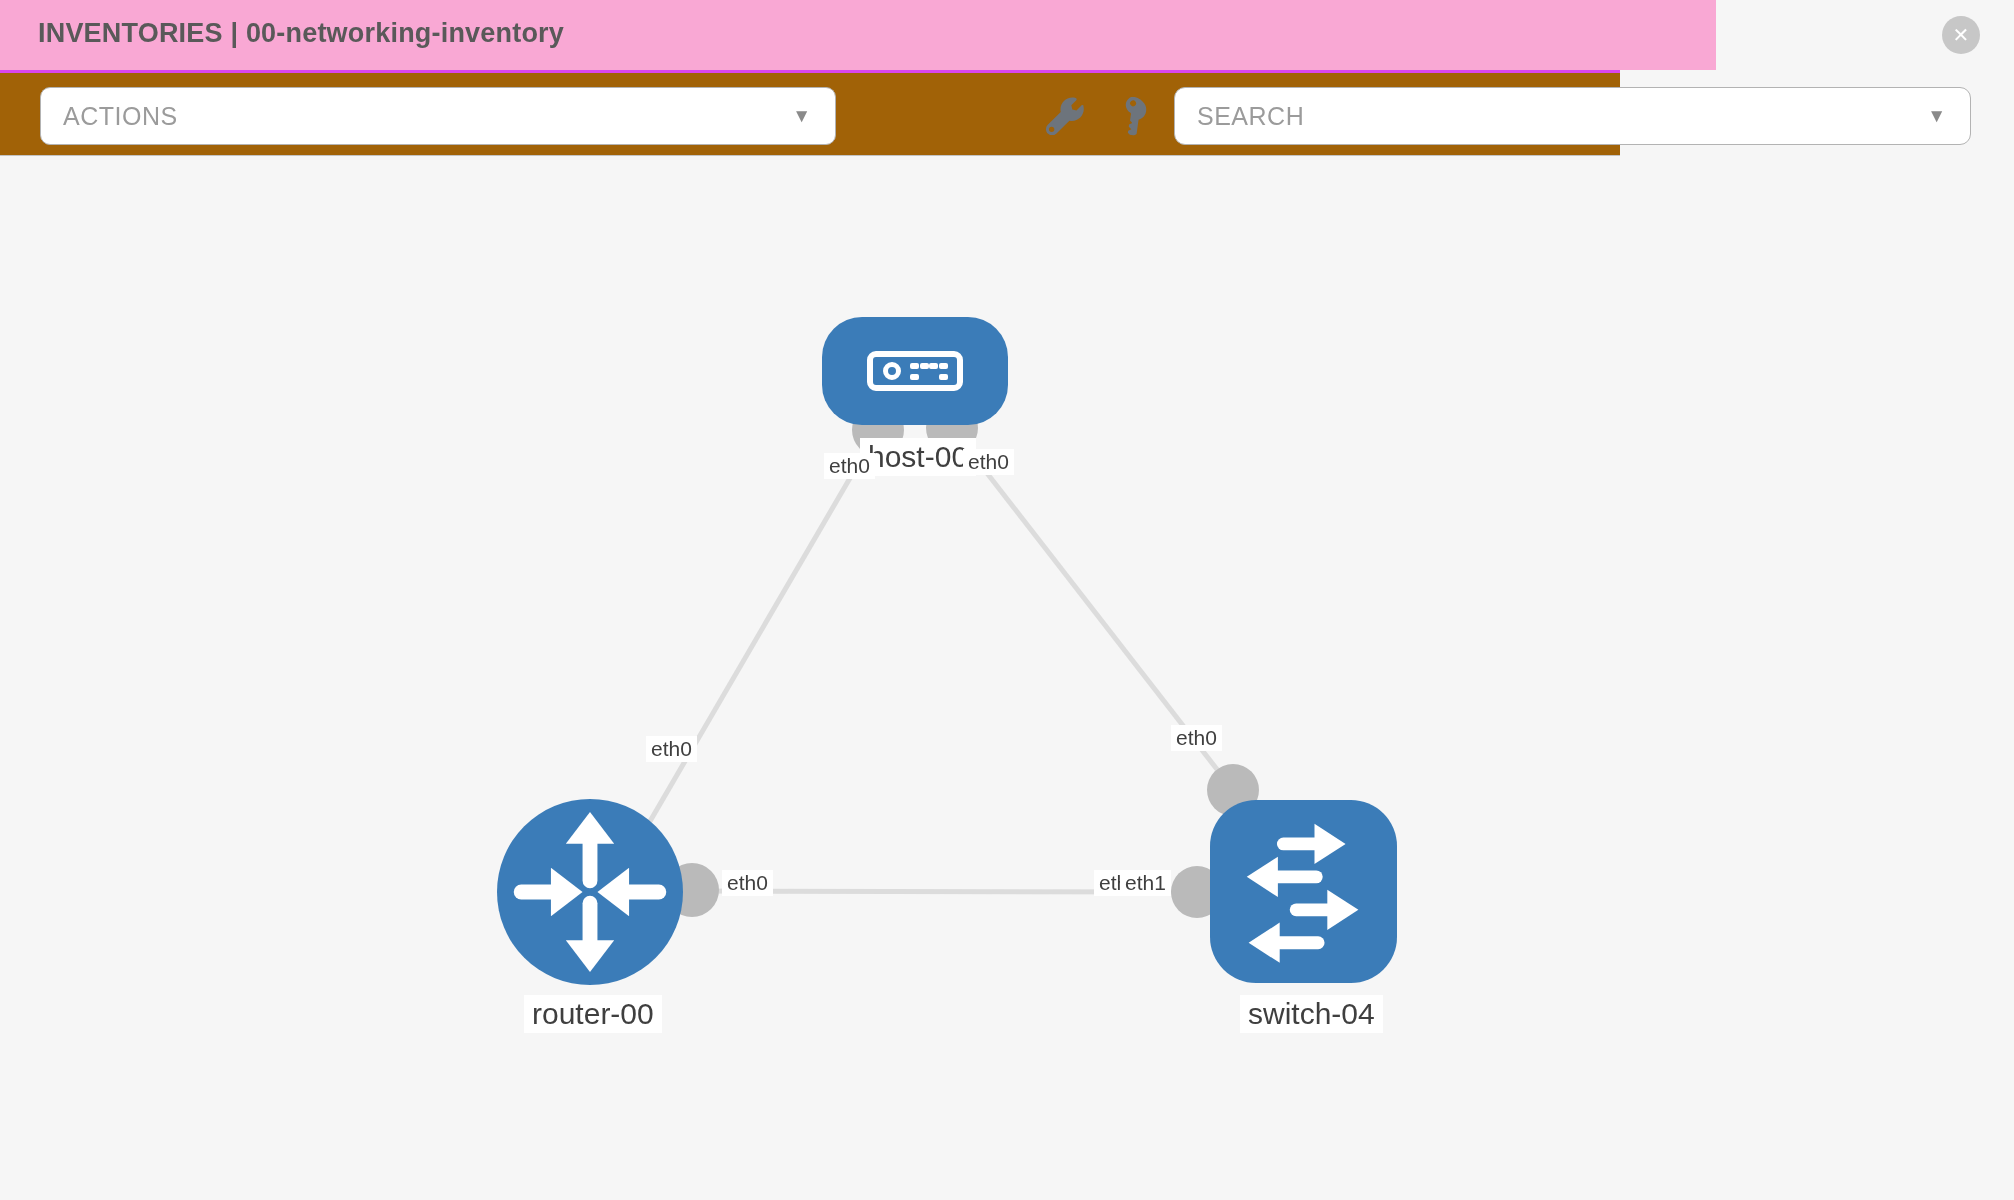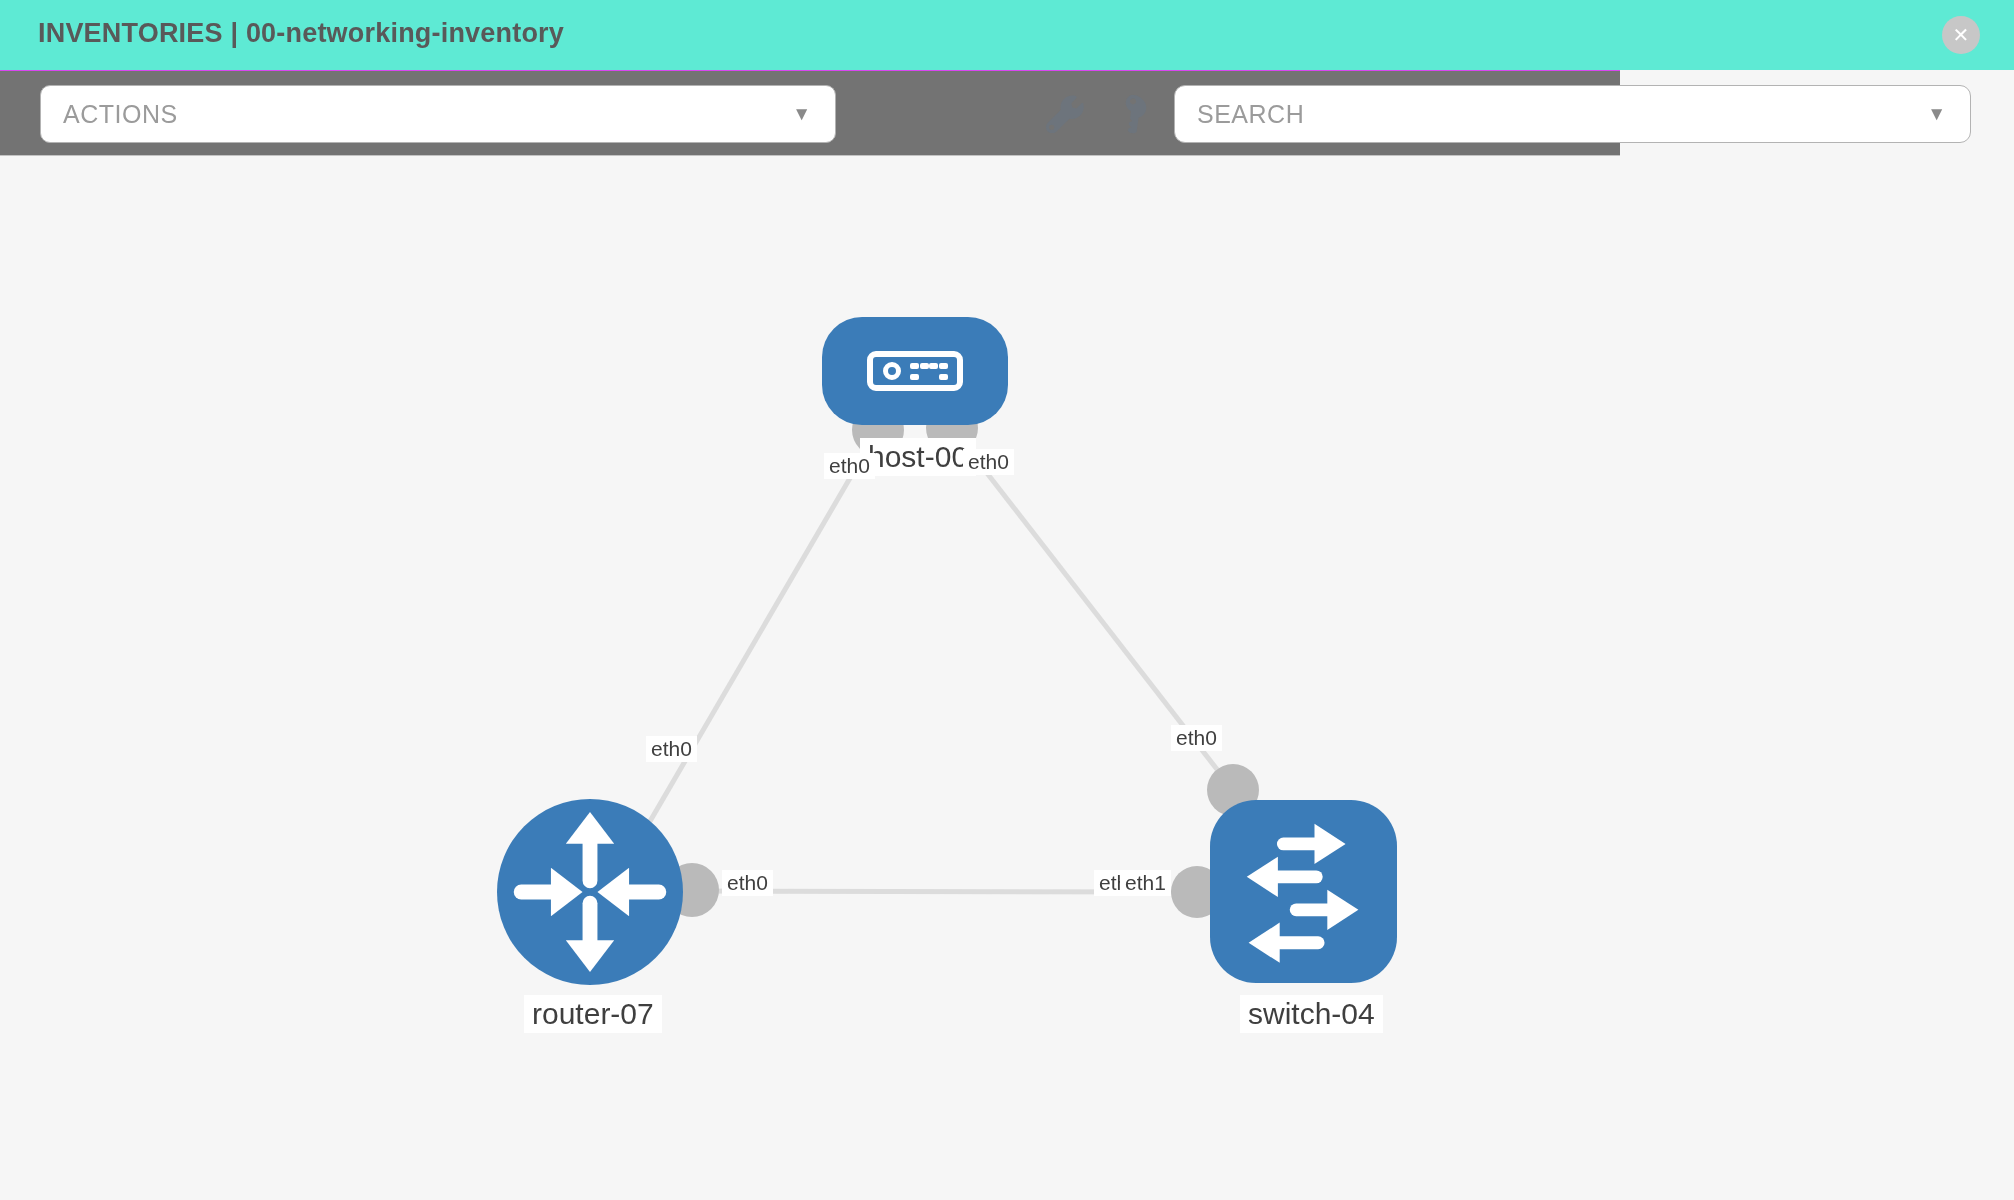--- a/index.html
+++ b/index.html
@@ -1,26 +1,26 @@
 <!DOCTYPE html>
 <html><head>
 <meta charset="utf-8">
 <style>
   * { margin:0; padding:0; box-sizing:border-box; }
   html,body { width:2014px; height:1200px; overflow:hidden; }
   body { font-family:"Liberation Sans","DejaVu Sans",sans-serif; background:#f6f6f6; position:relative; }
   .app { position:absolute; left:0; top:0; width:2014px; height:1200px; background:#f6f6f6; }
 
   
-  .hdr { position:absolute; left:0; top:0; width:2014px; height:70px; background:#5eead4; }
+  .hdr { position:absolute; left:0; top:0; width:1716px; height:70px; background:#f9a8d4; }
   .hdr-title { position:absolute; left:38px; top:18px; font-size:27px; font-weight:bold; color:#595959; letter-spacing:0.2px; }
   .close-btn { position:absolute; left:1942px; top:16px; width:38px; height:38px; border-radius:50%; background:#c7c7c7; color:#ffffff; font-size:20px; font-weight:bold; text-align:center; line-height:38px; cursor:pointer; }
 
   
-  .tbar { position:absolute; left:0; top:70px; width:1620px; height:86px; background:#737373; border-top:1px solid #d946ef; border-bottom:1px solid #c3c3c3; }
+  .tbar { position:absolute; left:0; top:70px; width:1620px; height:86px; background:#a16207; border-top:3px solid #d946ef; border-bottom:1px solid #c3c3c3; }
   .dd { position:absolute; top:14px; height:58px; background:#ffffff; border:1px solid #b3b3b3; border-radius:10px; }
   .dd-label { position:absolute; left:22px; top:14px; font-size:25px; color:#9b9b9b; letter-spacing:0.5px; }
   .dd-caret { position:absolute; right:24px; top:17px; font-size:19px; color:#8a8a8a; }
   .dd-actions { left:40px; width:796px; }
   .dd-search { left:1174px; width:797px;border-radius:11px; }
   .tool-icon { position:absolute; top:24px; width:38px; height:38px; }
   .tool-icon svg { width:100%; height:100%; }
   .icon-wrench { left:1046px; }
   .icon-key { left:1114px; }
 
@@ -130,21 +130,21 @@
             <polygon points="19,42 36,31 36,53" stroke="none"></polygon>
           <line x1="46" y1="60" x2="66" y2="60"></line>
             <polygon points="80,60 63,49 63,71" stroke="none"></polygon>
           <line x1="58" y1="78" x2="34" y2="78"></line>
             <polygon points="20,78 37,67 37,89" stroke="none"></polygon>
         </g>
       </svg>
     </div>
 
     <div class="graph-label node-label" style="left:860px; top:281px;text-align:right;">host-00</div>
-    <div class="graph-label node-label" style="left:524px; top:838px;">router-07</div>
+    <div class="graph-label node-label" style="left:524px; top:838px;">router-00</div>
     <div class="graph-label node-label" style="left:1240px; top:838px;">switch-04</div>
 
     <div class="graph-label port-label" style="left:824px; top:296px;">eth0</div>
     <div class="graph-label port-label" style="left:963px; top:292px;">eth0</div>
     <div class="graph-label port-label" style="left:646px; top:579px;">eth0</div>
     <div class="graph-label port-label" style="left:1171px; top:568px;">eth0</div>
     <div class="graph-label port-label" style="left:722px; top:713px;">eth0</div>
     <div class="graph-label port-label" style="left:1094px; top:713px; z-index:3;">eth0</div>
     <div class="graph-label port-label" style="left:1120px; top:713px; z-index:4;">eth1</div>
 

